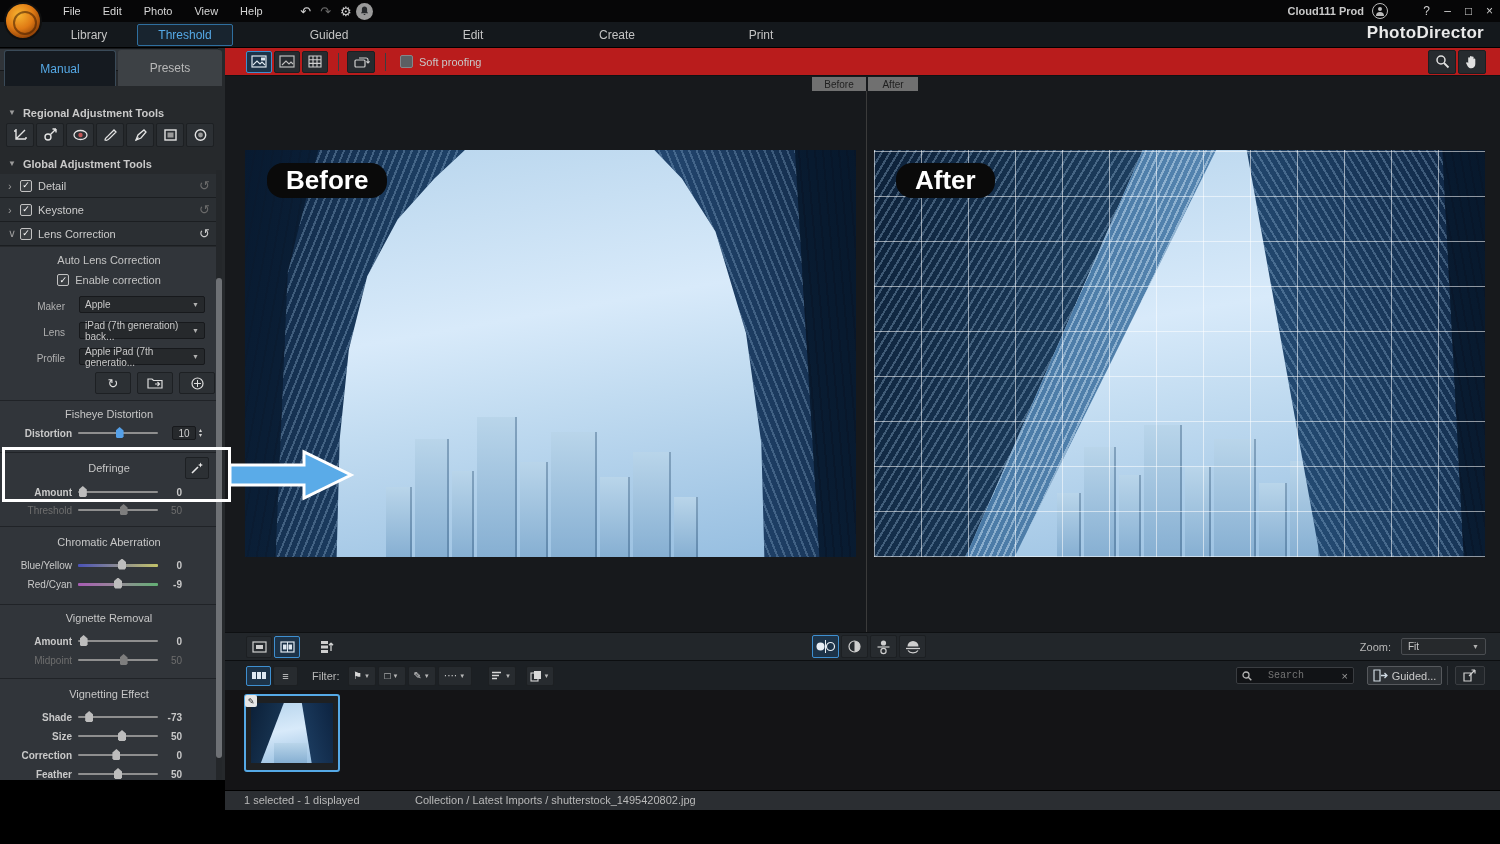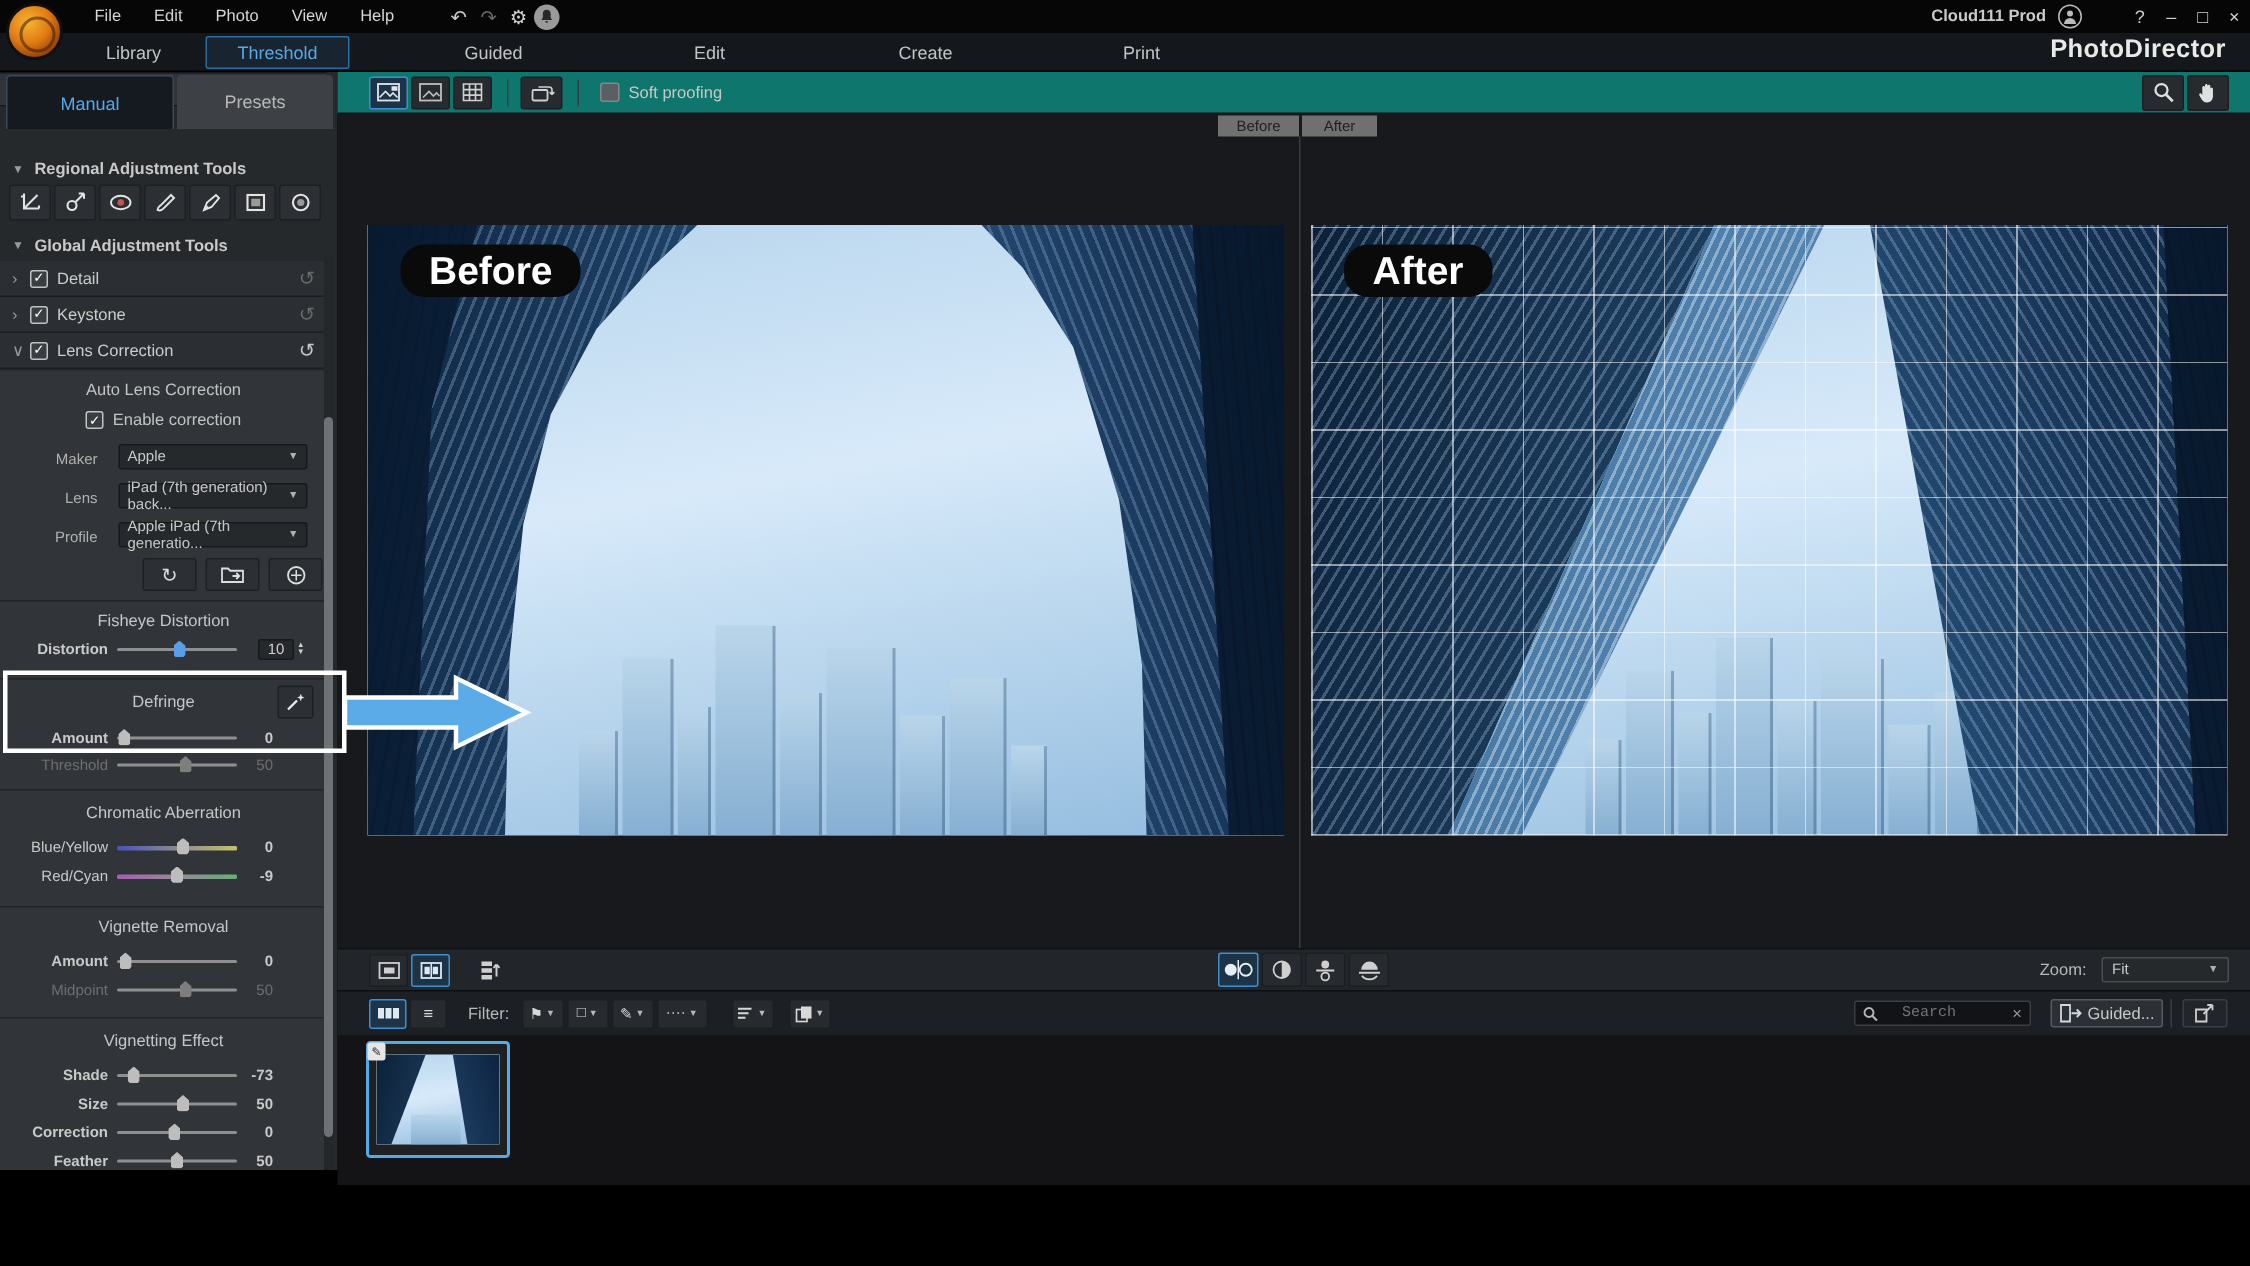--- a/index.html
+++ b/index.html
@@ -86,21 +86,21 @@
     font-size:10px; color:#cfcfcf; display:flex; align-items:center; justify-content:center; }
   .spinner { display:flex; flex-direction:column; line-height:5px; font-size:6px; color:#cfcfcf; margin-left:3px;}
   .scrolltrack { left:216px; top:122px; width:6px; height:610px; background:#24272a; }
   .scrollthumb { left:216px; top:230px; width:6px; height:480px; background:#6e7175; border-radius:3px; }
 
   
   .hlbox { left:2px; top:447px; width:229px; height:55px; border:3px solid #ffffff; z-index:40; pointer-events:none;}
   .bigarrow { left:227px; top:449px; z-index:41; }
 
   
-  .pv-toolbar { left:225px; top:48px; width:1275px; height:28px; background:#0f766e; border-bottom:1px solid #101214;
+  .pv-toolbar { left:225px; top:48px; width:1275px; height:28px; background:#b91c1c; border-bottom:1px solid #101214;
     display:flex; align-items:center; }
   .pvbtn { width:26px; height:22px; background:#272b2f; border:1px solid #1c1f22; border-radius:2px;
     display:flex; align-items:center; justify-content:center; margin-right:2px;}
   .pvbtn.sel { border:1px solid #3e8fd0; background:#1d3348; }
   .vsep { width:1px; height:18px; background:#3a3e42; margin:0 8px; }
   .softlabel { font-size:11px; color:#c8c8c8; margin-left:6px;}
   .ckempty { width:13px; height:13px; background:#5b5f63; border:1px solid #83878b; border-radius:2px; margin-left:6px;}
 
   .canvas { left:225px; top:76px; width:1275px; height:556px; background:#17191c; overflow:hidden; }
   .ba-tab { top:1px; height:14px; background:#707070; color:#1f1f1f; font-size:10px;
@@ -698,14 +698,18 @@
     <div class="abs thumb">
       <span class="editbadge">✎</span>
       <span class="img">
         <span class="tL"></span>
           <span class="tR"></span>
           <span class="tC"></span>
       </span>
     </div>
   </div>
 
+  <div class="abs statusbar">
+    <span class="sel-txt">1 selected - 1 displayed</span>
+    <span class="path-txt">Collection / Latest Imports / shutterstock_1495420802.jpg</span>
+  </div>
 
 </div>
 
 </body></html>

